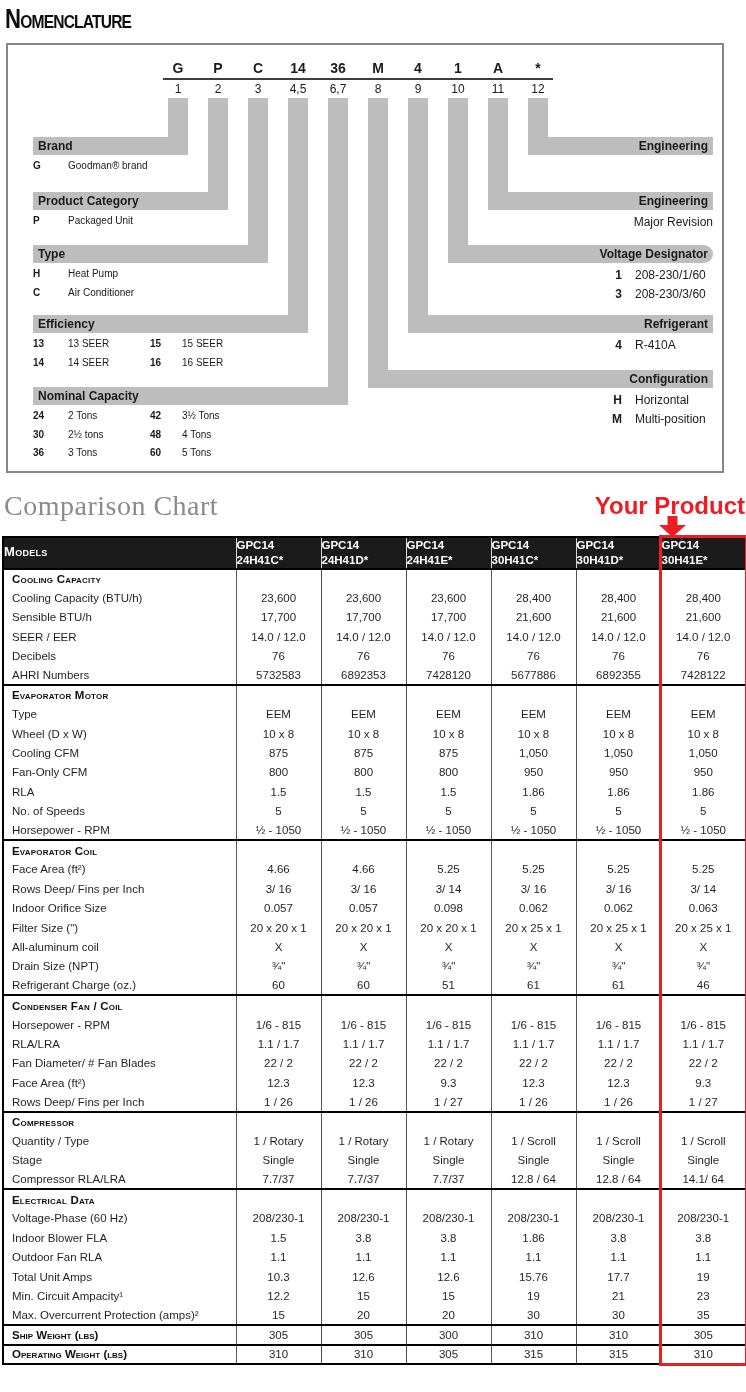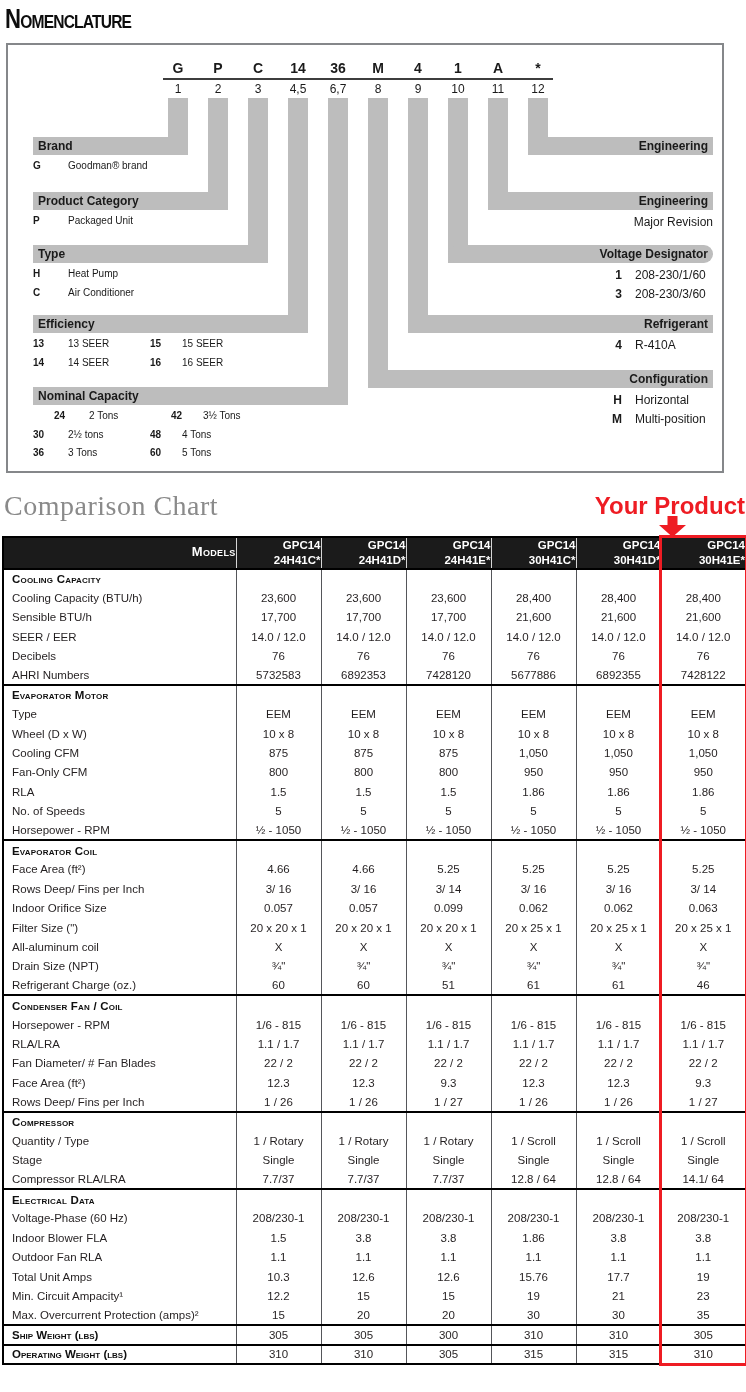--- a/index.html
+++ b/index.html
@@ -34,21 +34,21 @@
   .comp-title { position:absolute; left:4px; top:490px; font-family:"Liberation Serif", serif;
                 font-size:28px; color:#8a8a8a; letter-spacing:.5px; }
   .your-product { position:absolute; right:1px; top:492px; font-size:24px; font-weight:bold;
                   color:#ee1c23; white-space:nowrap; }
   .yp-arrow { position:absolute; left:659px; top:516px; }
 
   table.comp { position:absolute; left:2px; top:536px; width:743px; border-collapse:collapse;
                table-layout:fixed; border:2px solid #000; }
   table.comp th, table.comp td { height:19.4px; vertical-align:middle; font-size:11.5px; overflow:hidden; }
   thead th { background:#1b1b1b; color:#fff; font-weight:bold; font-size:12.5px; height:45px;
-             text-align:right; border-left:1px solid #d6d6d6; border-bottom:2px solid #000; line-height:1.3; }
+             text-align:left; border-left:1px solid #d6d6d6; border-bottom:2px solid #000; line-height:1.3; }
   thead th:first-child { border-left:none; font-variant:small-caps; font-size:13px; letter-spacing:.3px; }
   tbody td { border-left:1px solid #55565a; }
   tbody td:first-child { border-left:none; text-align:left; padding-left:8px; }
   tbody td.val { text-align:center; }
   tr.section-start > td { border-top:2px solid #000; }
   td.sec { font-variant:small-caps; font-weight:bold; font-size:13px; letter-spacing:.2px; color:#0f0f0f; }
   tr.footer > td { border-top:2px solid #000; }
   td.footlbl { font-variant:small-caps; font-weight:bold; font-size:13px; color:#0f0f0f; }
 
   .red-overlay { position:absolute; border:3px solid #ee1c23; pointer-events:none; }
@@ -91,21 +91,21 @@
       <div class="vbar" style="left: 248px; top: 98px; height: 165px;"></div>
       <div class="lbar left" style="left: 33px; top: 245px; width: 235px;">Type</div>
       <div class="lrow" style="top: 268px;"><span class="c1">H</span><span class="t1">Heat Pump</span></div>
       <div class="lrow" style="top: 286.5px;"><span class="c1">C</span><span class="t1">Air Conditioner</span></div>
       <div class="vbar" style="left: 288px; top: 98px; height: 235px;"></div>
       <div class="lbar left" style="left: 33px; top: 315px; width: 275px;">Efficiency</div>
       <div class="lrow" style="top: 338px;"><span class="c1">13</span><span class="t1">13 SEER</span><span class="c2">15</span><span class="t2">15 SEER</span></div>
       <div class="lrow" style="top: 356.5px;"><span class="c1">14</span><span class="t1">14 SEER</span><span class="c2">16</span><span class="t2">16 SEER</span></div>
       <div class="vbar" style="left: 328px; top: 98px; height: 307px;"></div>
       <div class="lbar left" style="left: 33px; top: 387px; width: 315px;">Nominal Capacity</div>
-      <div class="lrow" style="top: 410px; margin-left: 21px;"><span class="c1">24</span><span class="t1">2 Tons</span><span class="c2">42</span><span class="t2">3½ Tons</span></div>
+      <div class="lrow" style="top: 410px;"><span class="c1">24</span><span class="t1">2 Tons</span><span class="c2">42</span><span class="t2">3½ Tons</span></div>
       <div class="lrow" style="top: 428.5px;"><span class="c1">30</span><span class="t1">2½ tons</span><span class="c2">48</span><span class="t2">4 Tons</span></div>
       <div class="lrow" style="top: 447px;"><span class="c1">36</span><span class="t1">3 Tons</span><span class="c2">60</span><span class="t2">5 Tons</span></div>
       <div class="vbar" style="left: 528px; top: 98px; height: 57px;"></div>
       <div class="lbar right" style="left: 528px; top: 137px; width: 185px;">Engineering</div>
       <div class="vbar" style="left: 488px; top: 98px; height: 112px;"></div>
       <div class="lbar right" style="left: 488px; top: 192px; width: 225px;">Engineering</div>
       <div class="rrow" style="top: 215px;"><span class="rt">Major Revision</span></div>
       <div class="vbar" style="left: 448px; top: 98px; height: 165px;"></div>
       <div class="lbar right" style="left: 448px; top: 245px; width: 265px; border-radius: 9px;">Voltage Designator</div>
       <div class="rrow" style="top: 268px;"><span class="rc">1</span><span class="rt">208-230/1/60</span></div>
@@ -315,21 +315,21 @@
           <td class="val">3/ 16</td>
           <td class="val">3/ 14</td>
           <td class="val">3/ 16</td>
           <td class="val">3/ 16</td>
           <td class="val">3/ 14</td>
         </tr>
         <tr>
           <td>Indoor Orifice Size</td>
           <td class="val">0.057</td>
           <td class="val">0.057</td>
-          <td class="val">0.099</td>
+          <td class="val">0.098</td>
           <td class="val">0.062</td>
           <td class="val">0.062</td>
           <td class="val">0.063</td>
         </tr>
         <tr>
           <td>Filter Size (")</td>
           <td class="val">20 x 20 x 1</td>
           <td class="val">20 x 20 x 1</td>
           <td class="val">20 x 20 x 1</td>
           <td class="val">20 x 25 x 1</td>

